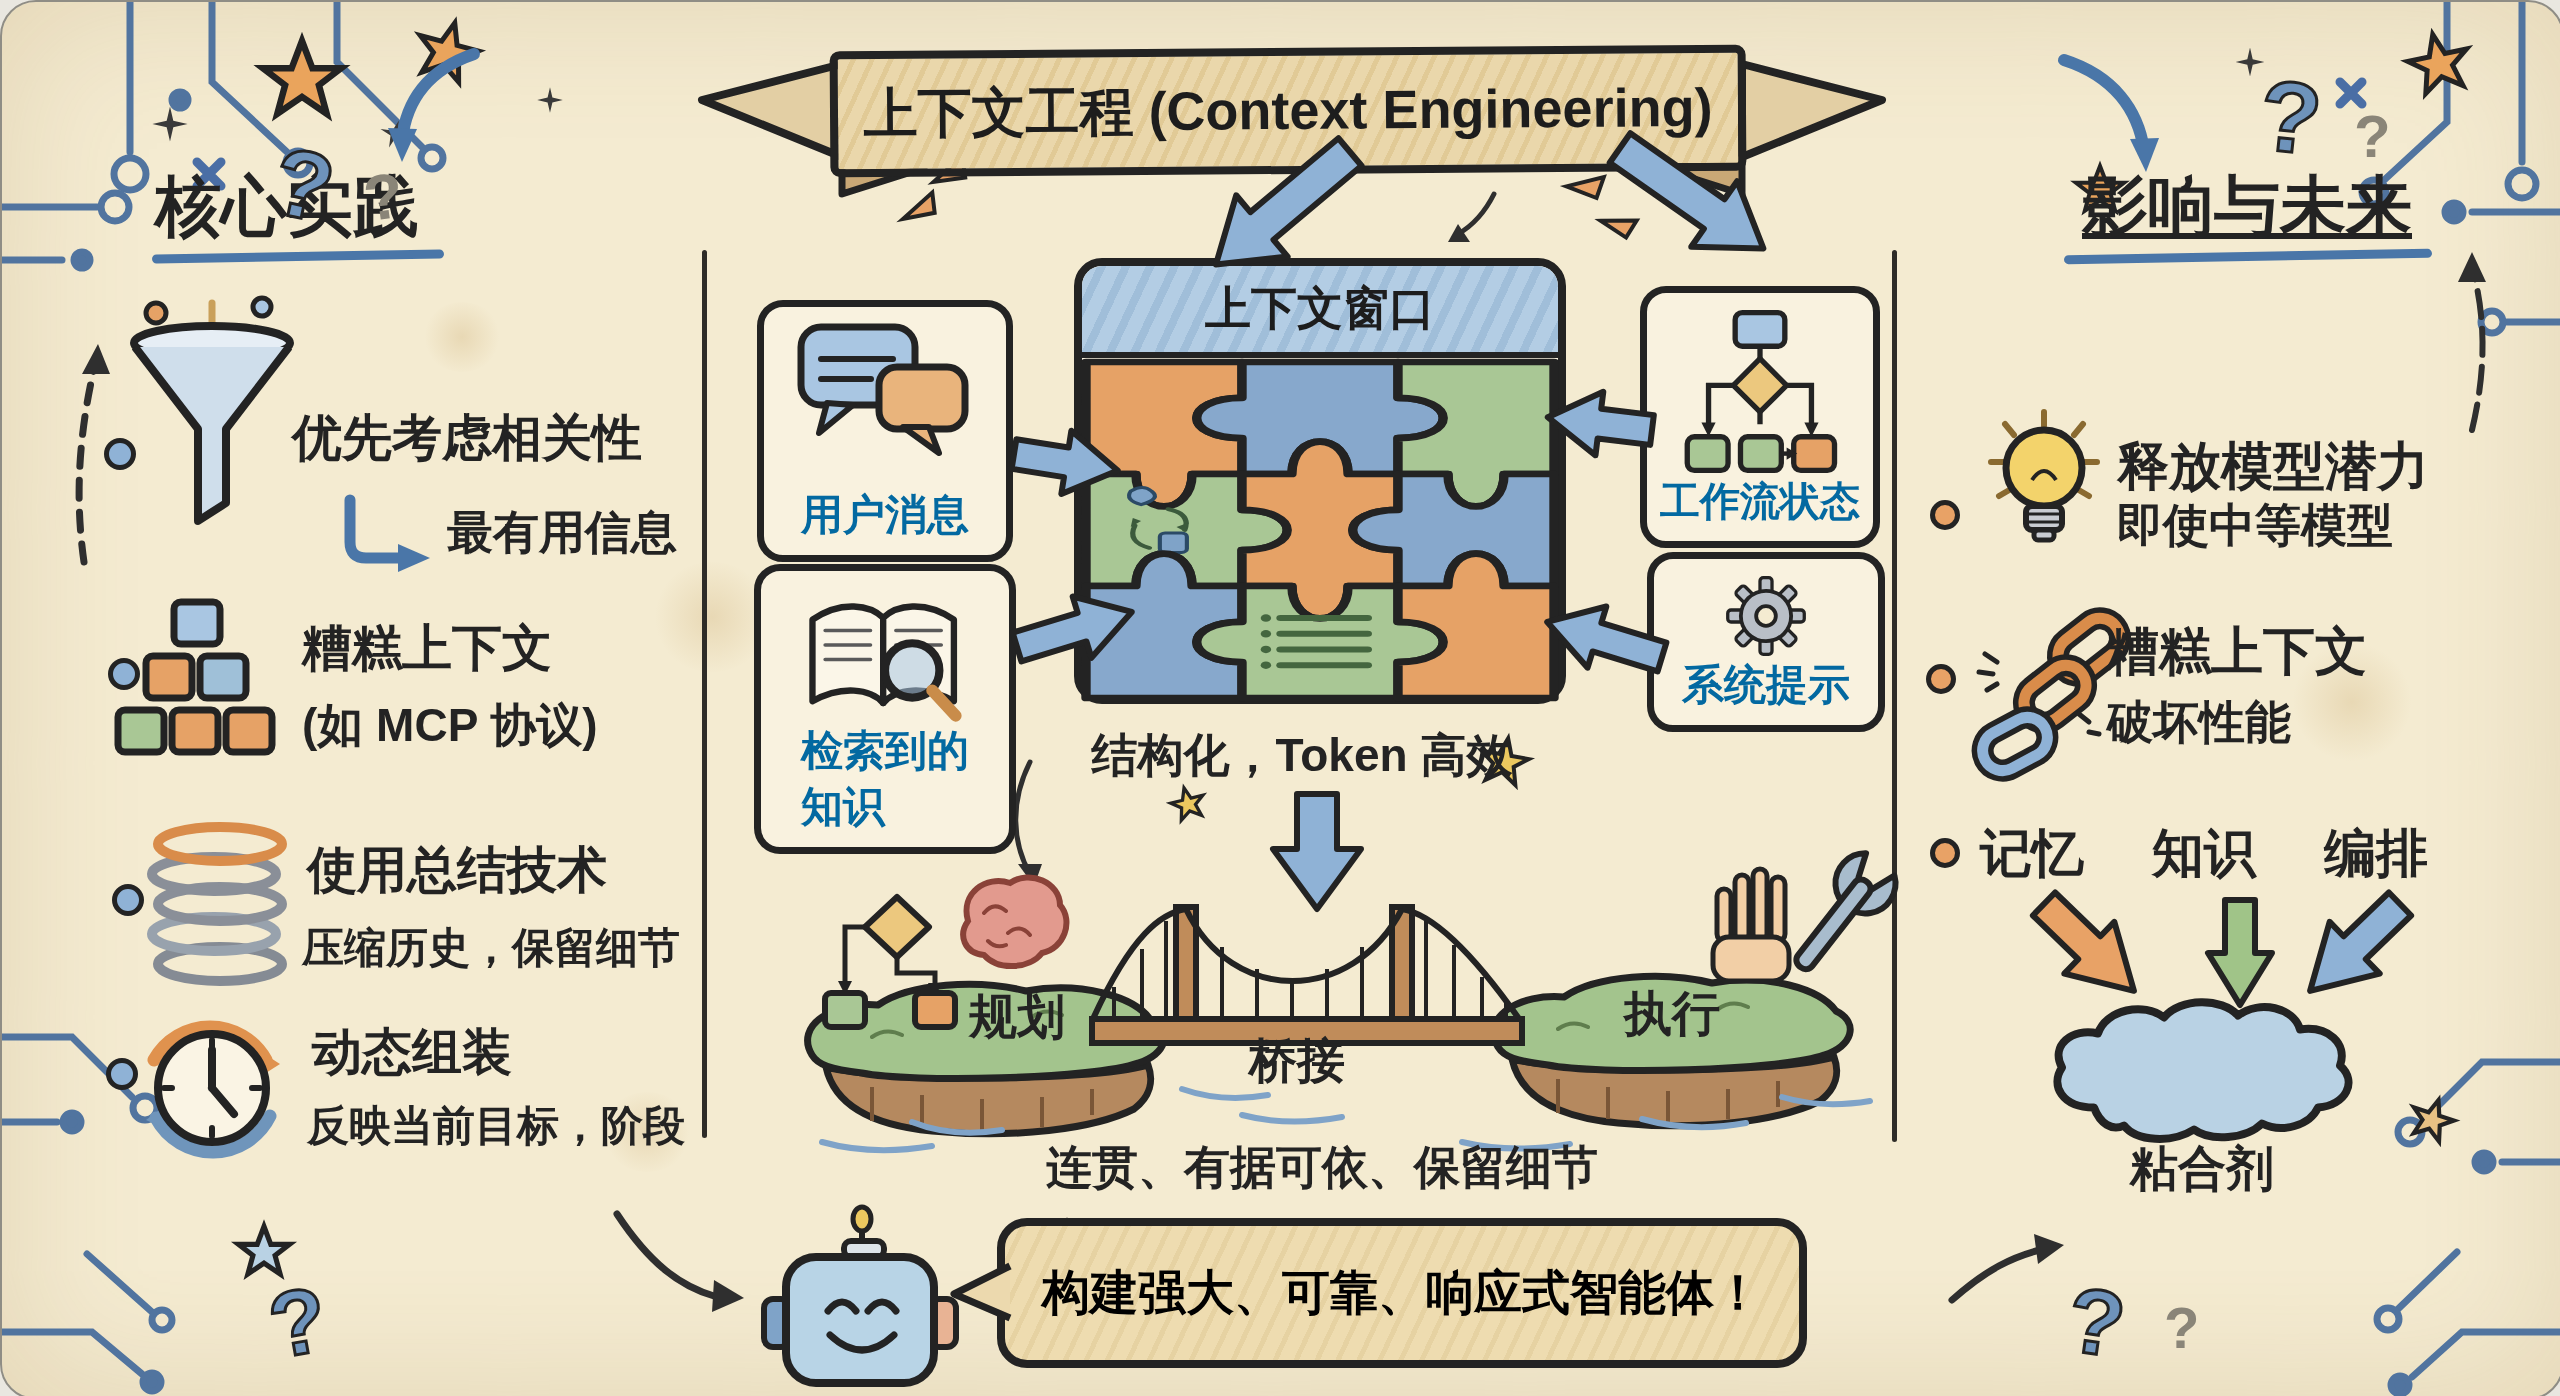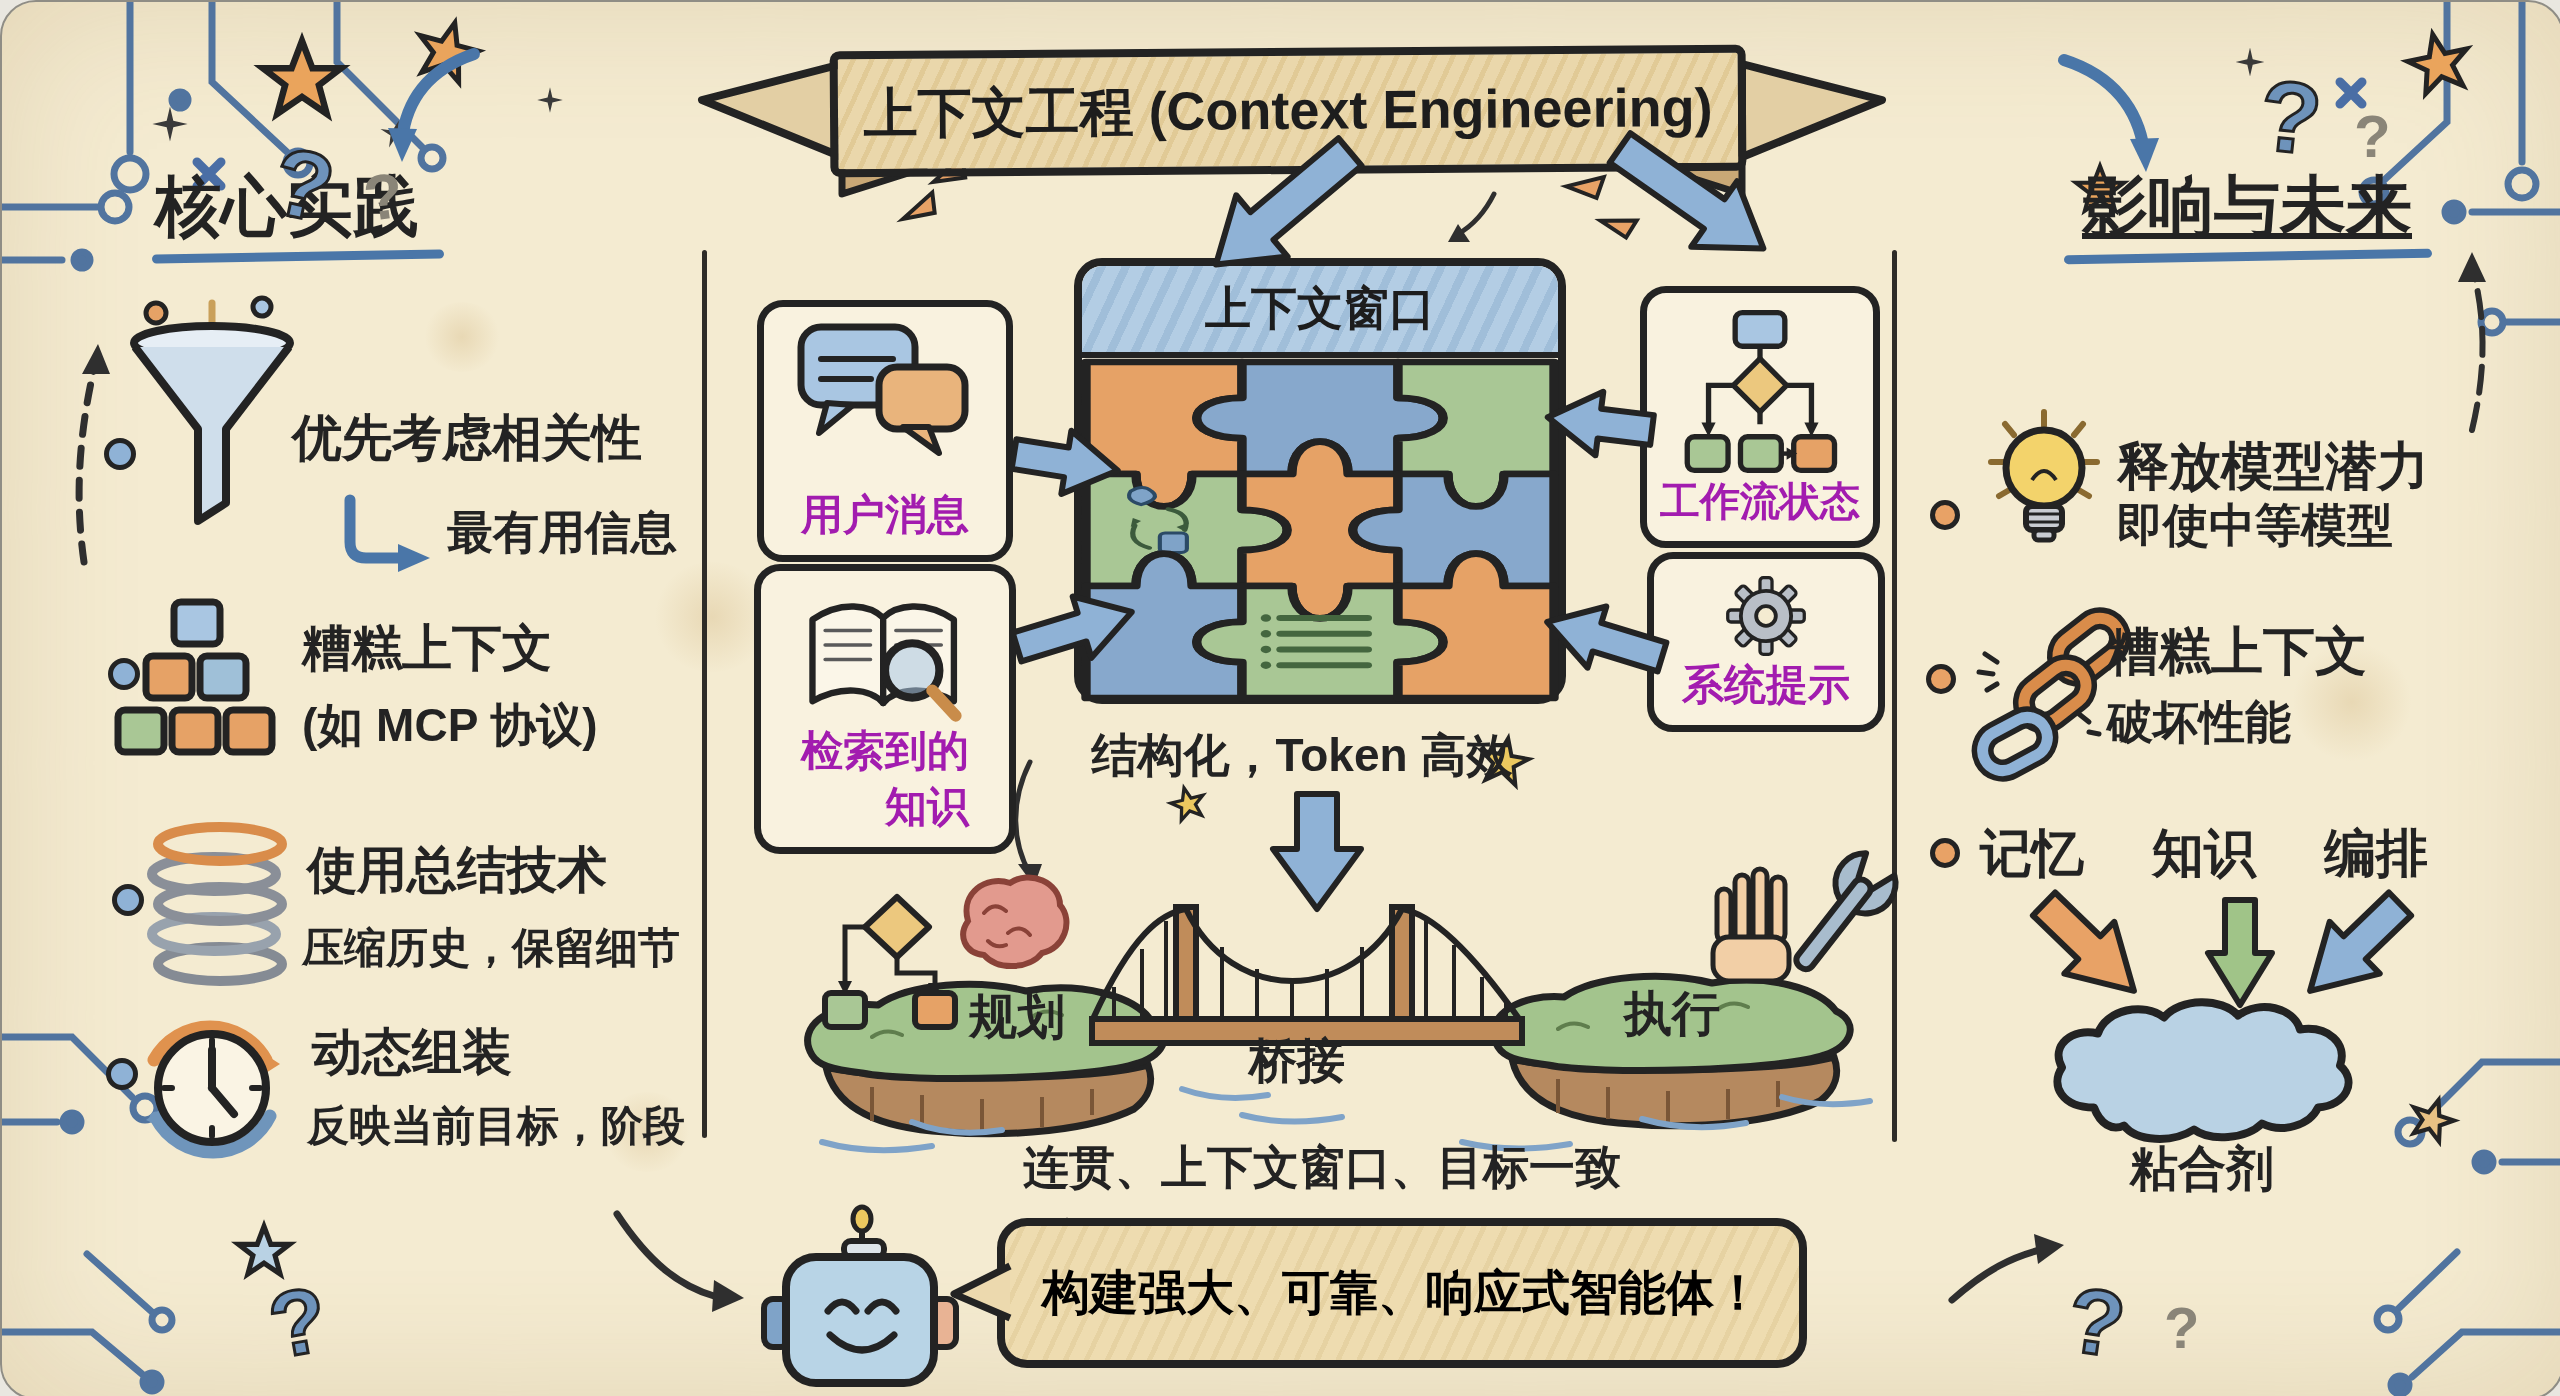--- a/index.html
+++ b/index.html
@@ -5,21 +5,21 @@
   html,body{margin:0;padding:0;background:#e9e7e0;}
   .stage{position:relative;width:2560px;height:1396px;background:#f4ebd1;border-radius:36px;
          overflow:hidden;font-family:"Liberation Sans","DejaVu Sans",sans-serif;
          border:2px solid #8f8d85;box-shadow:inset 0 0 140px rgba(150,110,50,.18);}
   .abs{position:absolute;overflow:visible;}
   .t{position:absolute;font-weight:bold;color:#232323;white-space:nowrap;line-height:1.12;}
   .ctr{text-align:center;}
   .box{position:absolute;border:7px solid #232323;border-radius:26px;background:#f9f2df;
        display:flex;flex-direction:column;align-items:center;justify-content:space-between;
        padding:16px 8px 12px;box-sizing:border-box;}
-  .lbl{font-weight:bold;color:#a21caf;text-align:right;white-space:nowrap;}
+  .lbl{font-weight:bold;color:#0369a1;text-align:left;white-space:nowrap;}
   .bullet{position:absolute;border-radius:50%;border:5px solid #232323;box-sizing:border-box;}
   .vdiv{position:absolute;width:5px;background:#2e2c28;border-radius:3px;}
   .underline{position:absolute;height:9px;border-radius:5px;background:#4a76a8;}
   .stain{position:absolute;border-radius:50%;background:radial-gradient(circle,rgba(190,150,80,.22),rgba(190,150,80,0) 70%);}
   .banner-rect{position:absolute;left:828px;top:46px;width:916px;height:126px;border:8px solid #232323;border-radius:10px;
        background:repeating-linear-gradient(115deg,#ead7ab 0 12px,#e1ca96 12px 17px);
        transform:rotate(-.4deg);display:flex;align-items:center;justify-content:center;box-sizing:border-box;}
   .banner-rect .t2{font-size:54px;font-weight:bold;color:#1d1d1d;white-space:nowrap;}
   .window{position:absolute;left:1072px;top:256px;width:492px;height:446px;border:8px solid #232323;
        border-radius:28px;background:#f9f2df;box-sizing:border-box;}
@@ -395,21 +395,21 @@
       <polygon points="0,-16 63,-16 63,-36 125,0 63,36 63,16 0,16" fill="#e8a266" transform="translate(2042,902) rotate(44)"></polygon>
       <polygon points="0,-15 53,-15 53,-32 105,0 53,32 53,15 0,15" fill="#a0c488" transform="translate(2238,898) rotate(90)"></polygon>
       <polygon points="0,-16 63,-16 63,-36 125,0 63,36 63,16 0,16" fill="#8fb2d6" transform="translate(2398,902) rotate(136)"></polygon>
     </g>
   </svg>
 
   <div class="t ctr" style="left:1020px;top:728px;width:560px;font-size:46px;">结构化，Token 高效</div>
   <div class="t ctr" style="left:945px;top:988px;width:140px;font-size:48px;">规划</div>
   <div class="t ctr" style="left:1225px;top:1032px;width:140px;font-size:48px;">桥接</div>
   <div class="t ctr" style="left:1600px;top:985px;width:140px;font-size:48px;">执行</div>
-  <div class="t ctr" style="left:1000px;top:1140px;width:640px;font-size:46px;">连贯、上下文窗口、目标一致</div>
+  <div class="t ctr" style="left:1000px;top:1140px;width:640px;font-size:46px;">连贯、有据可依、保留细节</div>
 
   <svg class="abs" style="left:742px;top:1205px;" width="230" height="195" viewBox="0 0 230 195">
     <path d="M118,40 V16" stroke="#232323" stroke-width="6"></path>
     <ellipse cx="118" cy="12" rx="9" ry="12" fill="#ecc85f" stroke="#232323" stroke-width="5"></ellipse>
     <rect x="100" y="34" width="40" height="16" rx="7" fill="#dde4e9" stroke="#232323" stroke-width="6"></rect>
     <rect x="20" y="92" width="26" height="48" rx="9" fill="#7fa3c8" stroke="#232323" stroke-width="6"></rect>
     <rect x="186" y="92" width="26" height="48" rx="9" fill="#e8b394" stroke="#232323" stroke-width="6"></rect>
     <rect x="42" y="50" width="148" height="126" rx="30" fill="#b8d4e6" stroke="#232323" stroke-width="8"></rect>
     <path d="M84,104 q14,-18 28,0 M124,104 q14,-18 28,0" stroke="#232323" stroke-width="7" fill="none" stroke-linecap="round"></path>
     <path d="M86,128 q32,30 64,0" stroke="#232323" stroke-width="7" fill="none" stroke-linecap="round"></path>

